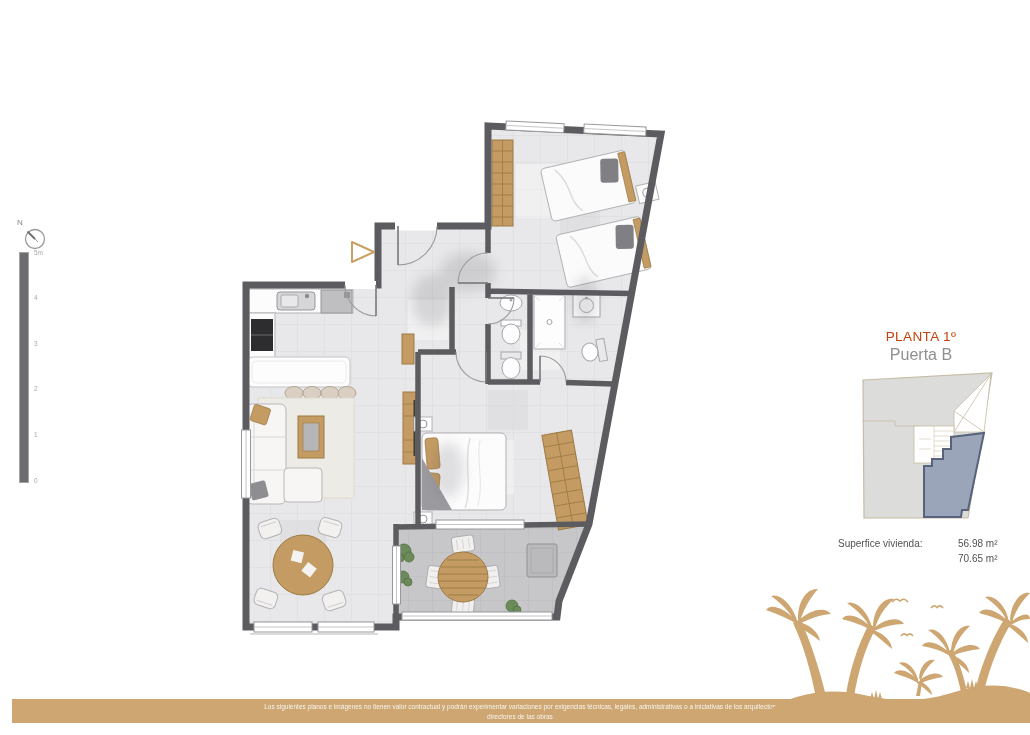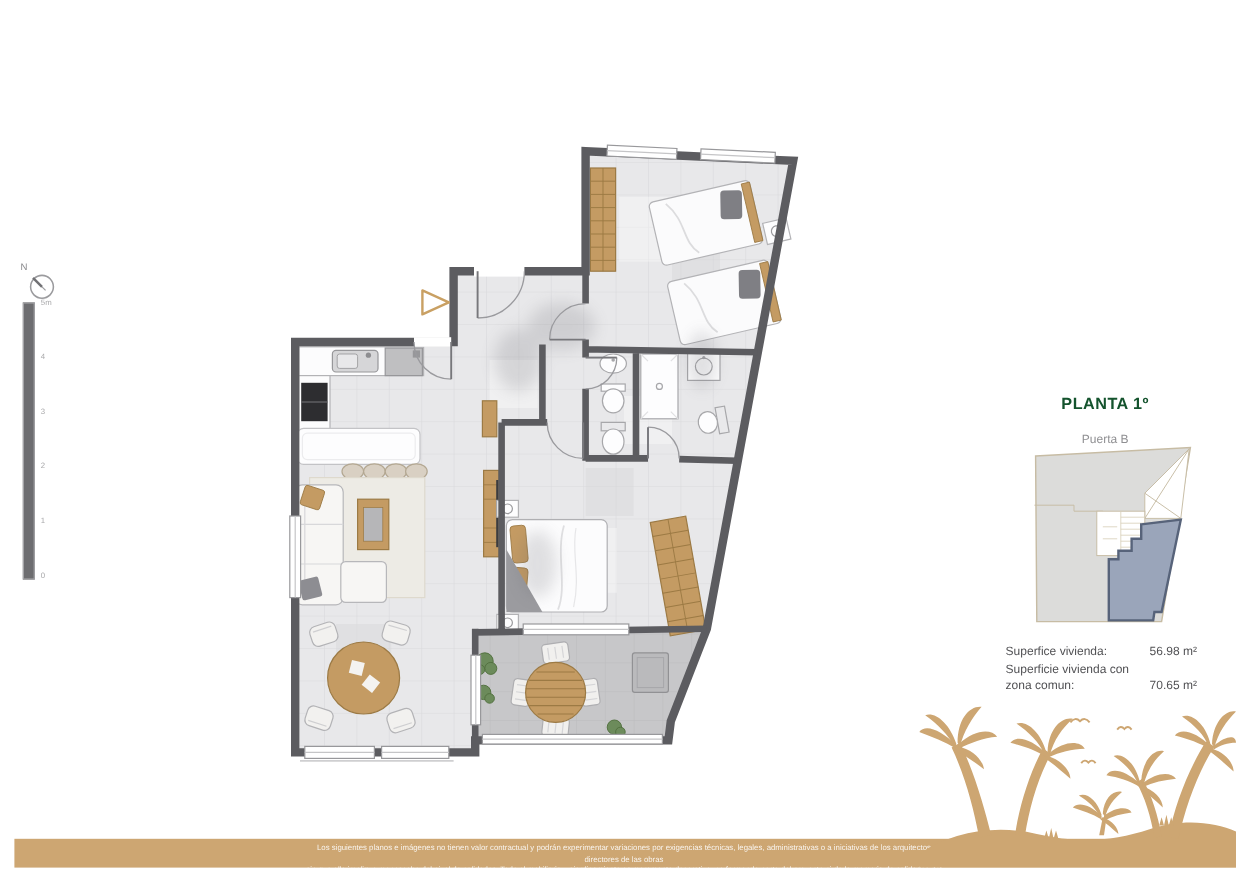--- a/index.html
+++ b/index.html
@@ -8,25 +8,25 @@
   .abs{position:absolute;}
 
   
   .compass{left:10px;top:212px;width:40px;height:40px;}
   .scalebar{left:19px;top:252px;width:34px;height:229px;}
   .scalebar-bar{position:absolute;left:0;top:0;width:8px;height:229px;background:#6d6d70;border:1px solid #a3a3a6;}
   .tick{position:absolute;left:15px;font-size:6.5px;color:#a9a9ab;line-height:6px;}
 
   
   .panel-head{left:836px;top:329px;width:170px;text-align:center;}
-  .panel-title{font-size:13.5px;font-weight:bold;color:#14532d;letter-spacing:.4px;}
-  .panel-subtitle{font-size:10px;color:#8f8f92;margin-top:17px;}
+  .panel-title{font-size:13.5px;font-weight:normal;color:#c2410c;letter-spacing:.4px;}
+  .panel-subtitle{font-size:16px;color:#8f8f92;margin-top:2px;}
   .minimap{left:857px;top:369px;}
   .areas{left:838px;top:537px;width:170px;font-size:10px;line-height:13px;color:#515154;}
-  .area-row{display:flex;align-items:flex-end;margin-bottom:2px;}
+  .area-row{display:flex;align-items:flex-start;margin-bottom:2px;}
   .area-label{width:118px;}
   .area-value{width:50px;margin-left:auto;text-align:left;}
 
   
   .palms{left:766px;top:586px;}
   .footer-band{left:12px;top:699px;width:1018px;height:24px;background:#cda672;}
   .disclaimer{position:absolute;left:243px;top:3px;width:530px;text-align:center;
               font-size:6.5px;line-height:9.5px;color:rgba(255,255,255,.88);}
 </style>
 </head>
@@ -302,21 +302,20 @@
     <path d="M77,57 V94 M77,62 h20 M77,67 h20 M77,72 h20 M77,77 h20 M77,82 h20 M77,87 h20 M62,70 h12 M62,80 h12" stroke="#d8cfba" stroke-width="0.7" fill="none"></path>
     <path d="M94,68 L127,64 L111,141 L105,141 L104,148 L67,148 L67,97 L75,97 L75,90 L86,90 L86,80 L94,80 Z" fill="#9aa5ba" stroke="#57637a" stroke-width="2" stroke-linejoin="miter"></path>
   </svg>
 
   <div class="abs areas">
     <div class="area-row">
       <span class="area-label">Superfice vivienda:</span>
       <span class="area-value">56.98 m²</span>
     </div>
     <div class="area-row">
-      <span class="area-label">Superficie vivienda con zona comun:</span>
       <span class="area-value">70.65 m²</span>
     </div>
   </div>
 
   <div class="abs footer-band">
     <div class="disclaimer">
       <div>Los siguientes planos e imágenes no tienen valor contractual y podrán experimentar variaciones por exigencias técnicas, legales, administrativas o a iniciativas de los arquitectos directores de las obras</div>
       <div>sin que ello implique menoscabo del nivel de calidades. Todo el mobiliario y ajardinamiento es meramente decorativo, no formando parte del proyecto ni de la memoria de calidades del proyecto.</div>
     </div>
   </div>

